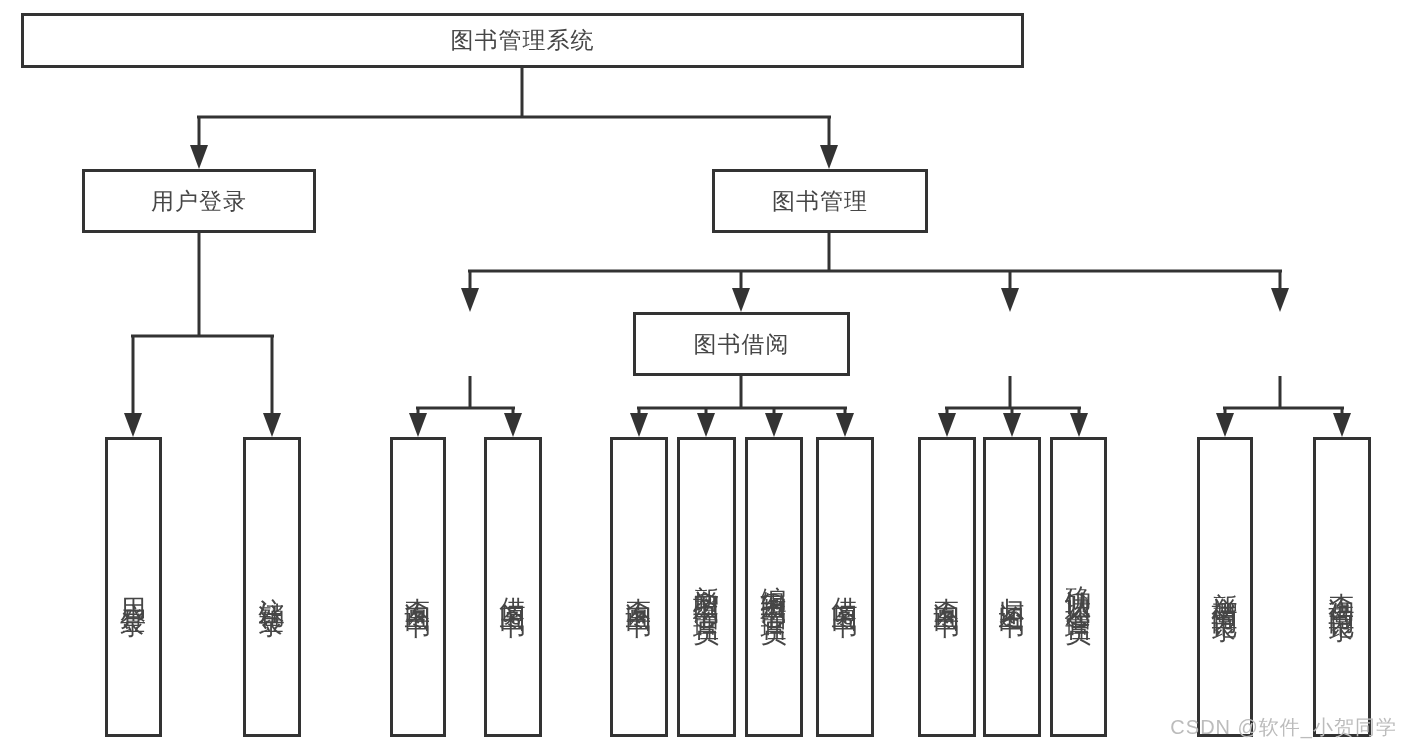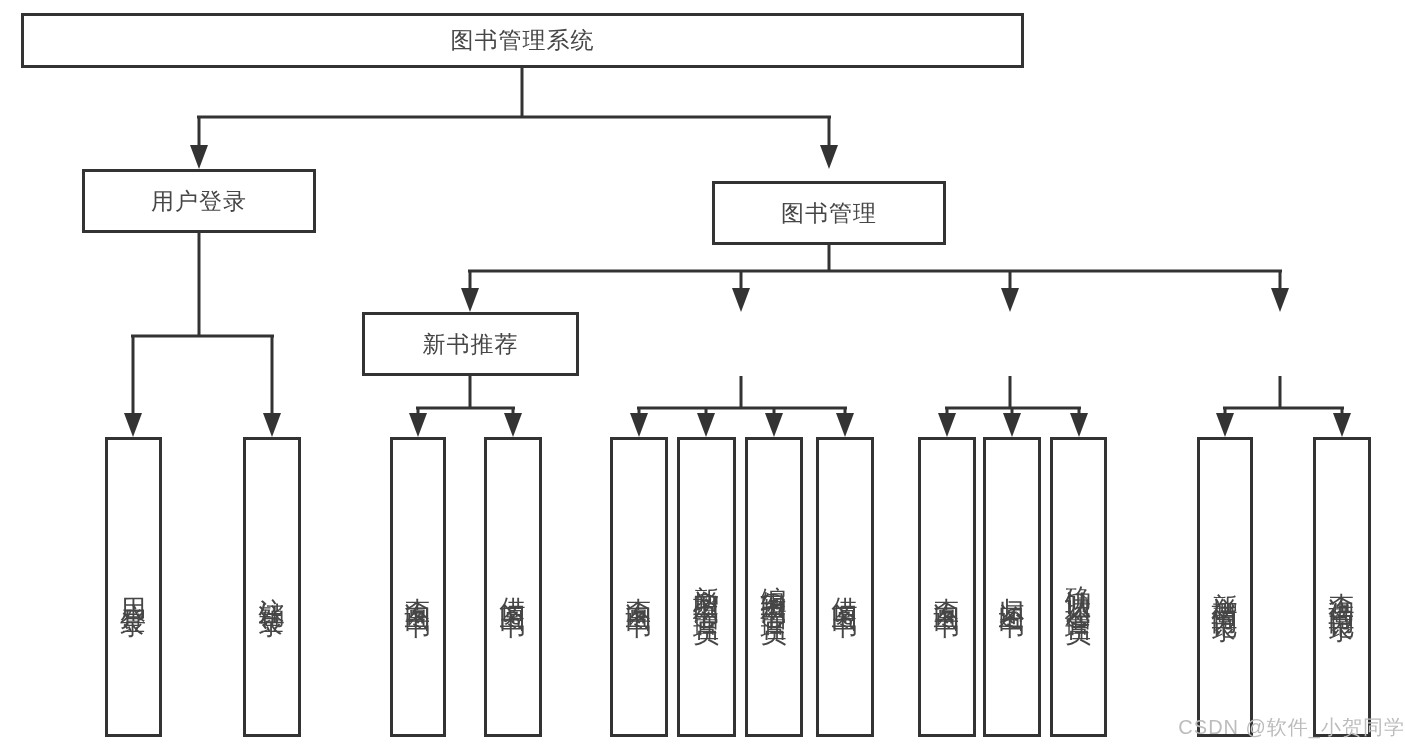--- a/index.html
+++ b/index.html
@@ -33,21 +33,21 @@
   }
   .vbox span{
     writing-mode:vertical-lr;
     line-height:1;
     letter-spacing:5px;
   }
   
   .b-root{left:21px;top:13px;width:1003px;height:55px;}
   
   .b-userlogin{left:82px;top:169px;width:234px;height:64px;}
-  .b-bookmgmt{left:712px;top:169px;width:234px;height:64px;margin-top:12px;}
+  .b-bookmgmt{left:712px;top:169px;width:216px;height:64px;}
   
   .b-newbook{left:362px;top:312px;width:217px;height:64px;}
   .b-bookborrow{left:633px;top:312px;width:217px;height:64px;}
   .b-currentborrow{left:901px;top:312px;width:217px;height:64px;}
   .b-borrowrecord{left:1171px;top:312px;width:217px;height:64px;}
   
   .v1{left:105px;top:437px;width:57px;height:300px;}
   .v2{left:243px;top:437px;width:58px;height:300px;}
   .v3{left:390px;top:437px;width:56px;height:300px;}
   .v4{left:484px;top:437px;width:58px;height:300px;}
@@ -55,21 +55,21 @@
   .v6{left:677px;top:437px;width:59px;height:300px;}
   .v7{left:745px;top:437px;width:58px;height:300px;}
   .v8{left:816px;top:437px;width:58px;height:300px;}
   .v9{left:918px;top:437px;width:58px;height:300px;}
   .v10{left:983px;top:437px;width:58px;height:300px;}
   .v11{left:1050px;top:437px;width:57px;height:300px;}
   .v12{left:1197px;top:437px;width:56px;height:300px;}
   .v13{left:1313px;top:437px;width:58px;height:300px;}
   .watermark{
     position:absolute;
-    right:0;bottom:6px;
+    right:8px;bottom:6px;
     color:#bcbcbc;
     font-size:20px;
     letter-spacing:1px;
     white-space:nowrap;
   }
   line,polyline{stroke:#333333;stroke-width:3;fill:none;}
   polygon{fill:#333333;stroke:none;}
 </style>
 </head>
 <body>
@@ -142,22 +142,22 @@
     <span>图书管理系统</span>
   </div>
 
   <div class="box b-userlogin">
     <span>用户登录</span>
   </div>
   <div class="box b-bookmgmt">
     <span>图书管理</span>
   </div>
 
-  <div class="box b-newbook">
-    <span>新书推荐</span>
+  <div class="box b-bookborrow">
+    <span>图书借阅</span>
   </div>
 
   <div class="vbox v1">
     <span>用户登录</span>
   </div>
   <div class="vbox v2">
     <span>注销登录</span>
   </div>
   <div class="vbox v3">
     <span>查询图书</span>

